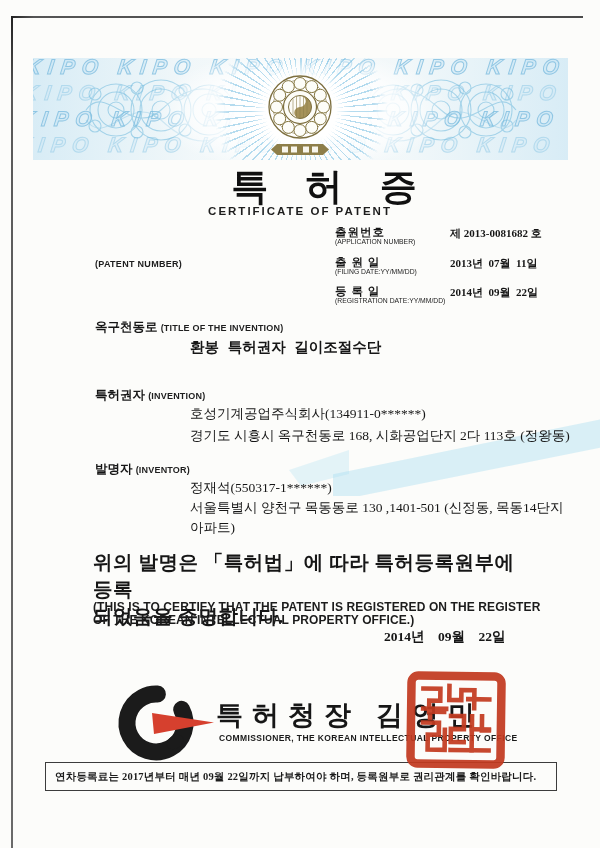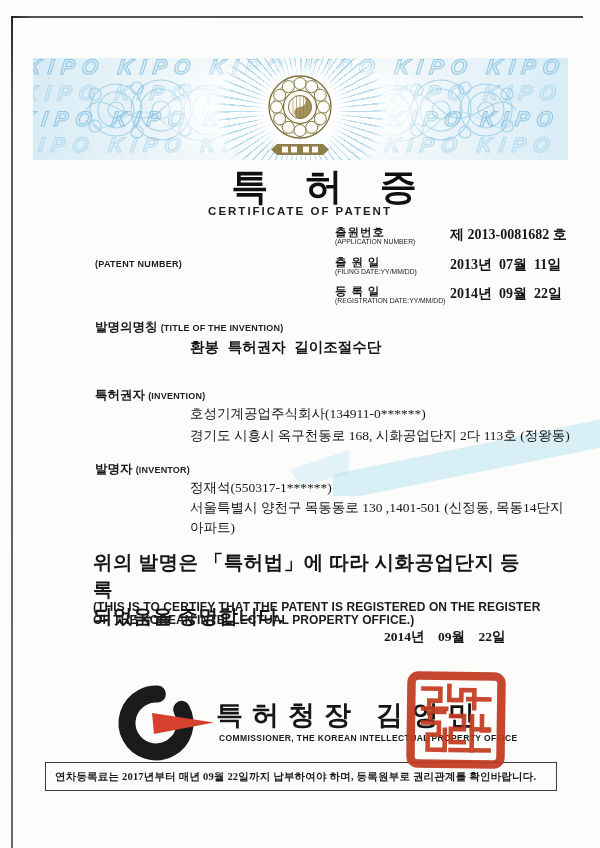--- a/index.html
+++ b/index.html
@@ -55,21 +55,21 @@
   
   .pn-line { left:95px; top:231px; font-size:18px; font-weight:bold; white-space:pre; }
   .pn-label-kr { letter-spacing:2px; }
   .pn-value { margin-left:28px; letter-spacing:1px; }
   .pn-en { left:95px; top:259px; font-size:9px; font-weight:bold; color:#1d1d1d; letter-spacing:.3px; }
 
   
   .info-row { position:absolute; left:335px; width:240px; }
   .info-label-kr { font-size:11.5px; font-weight:bold; letter-spacing:1px; line-height:12px; }
   .info-label-en { font-size:6.8px; color:#222; line-height:8px; letter-spacing:0; }
-  .info-value { position:absolute; left:115px; top:0; font-size:14px; font-weight:bold; white-space:pre; }
+  .info-value { position:absolute; left:115px; top:0; font-size:11px; font-weight:bold; white-space:pre; }
 
   
   .sec-label { position:absolute; left:95px; font-size:12.5px; font-weight:bold; }
   .sec-label .en { font-size:9px; font-weight:bold; color:#1e1e1e; letter-spacing:.2px; }
   .sec-value { position:absolute; left:190px; font-size:13.5px; line-height:20px; }
   .invention-title { font-weight:bold; font-size:14.5px; word-spacing:5px; }
   .nowrap { white-space:nowrap; }
 
   
   .cert-kr { left:93px; top:549px; width:440px; font-size:19.5px; font-weight:bold; line-height:27px; letter-spacing:.5px; }
@@ -224,41 +224,41 @@
     <div class="info-label-en sans">(FILING DATE:YY/MM/DD)</div>
     <div class="info-value">2013년  07월  11일</div>
   </div>
   <div class="info-row text-layer" style="top:285px">
     <div class="info-label-kr">등 록 일</div>
     <div class="info-label-en sans">(REGISTRATION DATE:YY/MM/DD)</div>
     <div class="info-value">2014년  09월  22일</div>
   </div>
 
   <div class="sec-label text-layer" style="top:319px">
-    <span>발명의명칭</span>
+    <span>옥구천동로</span>
     <span class="en sans">(TITLE OF THE INVENTION)</span>
   </div>
   <div class="sec-value invention-title text-layer" style="top:337px">환봉 특허권자 길이조절수단</div>
 
   <div class="sec-label text-layer" style="top:387px">
     <span>특허권자</span>
     <span class="en sans">(INVENTION)</span>
   </div>
   <div class="sec-value text-layer" style="top:404px">호성기계공업주식회사(134911-0******)</div>
   <div class="sec-value nowrap text-layer" style="top:426px">경기도 시흥시 옥구천동로 168, 시화공업단지 2다 113호 (정왕동)</div>
 
   <div class="sec-label text-layer" style="top:461px">
     <span>발명자</span>
     <span class="en sans">(INVENTOR)</span>
   </div>
   <div class="sec-value text-layer" style="top:478px">정재석(550317-1******)</div>
   <div class="sec-value text-layer" style="top:498px; width:378px;">서울특별시 양천구 목동동로 130 ,1401-501 (신정동, 목동14단지아파트)</div>
 
   <div class="abs cert-kr text-layer">
-    <div>위의 발명은 「특허법」에 따라 시화공업단지 등록</div>
+    <div>위의 발명은 「특허법」에 따라 특허등록원부에 등록</div>
     <div>되었음을 증명합니다.</div>
   </div>
   <div class="abs cert-en sans text-layer">(THIS IS TO CERTIFY THAT THE PATENT IS REGISTERED ON THE REGISTER OF THE KOREAN INTELLECTUAL PROPERTY OFFICE.)</div>
   <div class="abs cert-date text-layer">2014년    09월    22일</div>
 
   <svg class="abs kipo-logo" width="104" height="94" viewBox="0 0 104 94">
     <g transform="rotate(-28 44 47)">
       <circle cx="44" cy="47" r="29" fill="none" stroke="#1b1b1b" stroke-width="17" stroke-dasharray="152 36" stroke-linecap="round"></circle>
     </g>
     <ellipse cx="63" cy="66" rx="9" ry="6.5" fill="#1b1b1b" transform="rotate(-32 63 66)"></ellipse>

